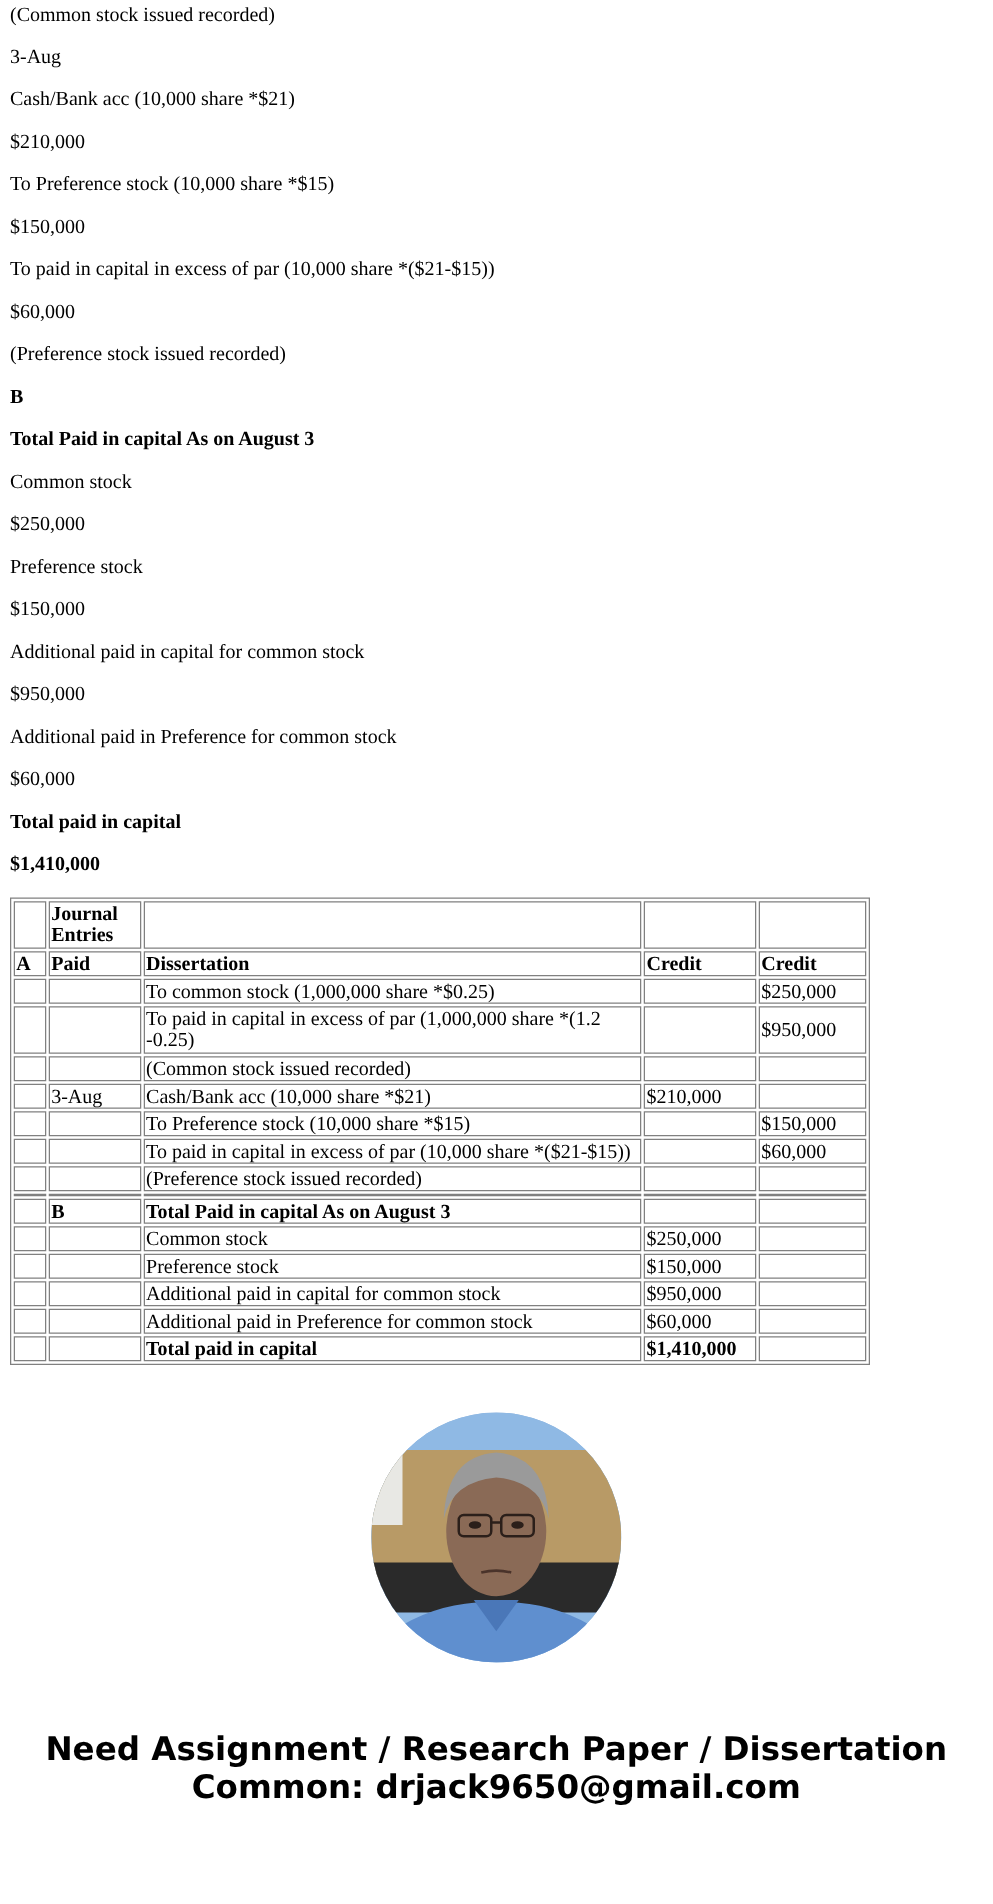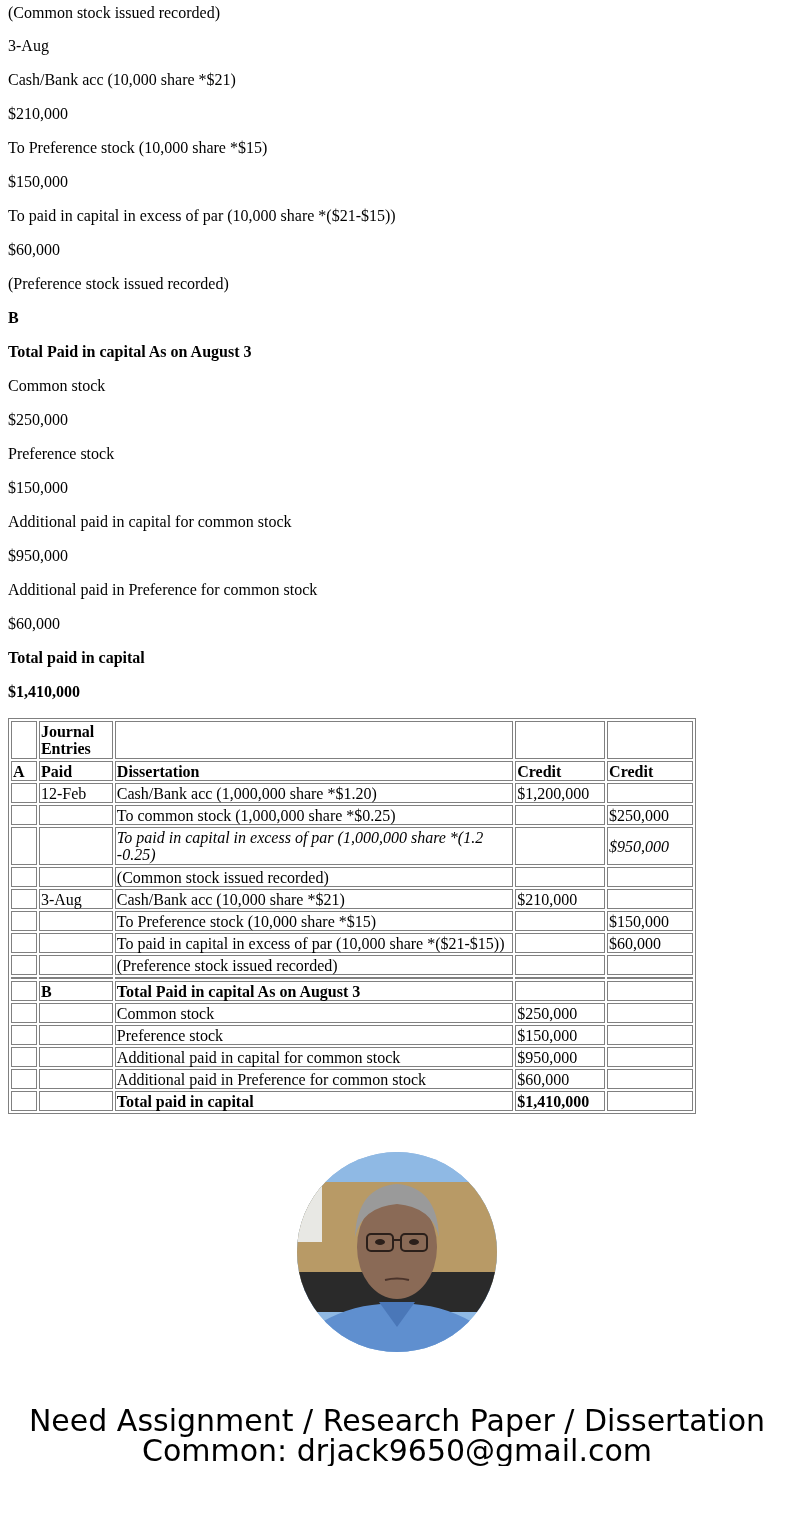--- a/index.html
+++ b/index.html
@@ -30,37 +30,37 @@
       line-height: 17px;
       height: 18px;
       text-align: left;
     }
     table.journal td.c0 { width: 22px; }
     table.journal td.c1 { width: 70px; margin-left: 44px; }
     table.journal td.c2 { width: 396px; }
     table.journal td.c3 { width: 86px; }
     table.journal td.c4 { width: 82px; margin-left: 20px; }
     table.journal tr.spacer td { height: 0; line-height: 0; padding: 0; font-size: 0; }
-    table.journal tr.tall td { height: 36px; font-style: italic; }
+    table.journal tr.tall td { height: 36px; }
     .avatar-wrap { text-align: center; margin-top: 38px; }
     .avatar {
       display: inline-block;
       width: 200px; height: 200px;
       border-radius: 50%;
       overflow: hidden;
       position: relative;
       background: #8fb4de;
     }
     .avatar svg { display: block; }
     .footer {
       margin-top: 50px;
       text-align: center;
       font-family: "DejaVu Sans", sans-serif;
-      font-weight: normal;
-      font-size: 30px;
+      font-weight: bold;
+      font-size: 26px;
       line-height: 30px;
     }
   </style>
 </head>
 <body>
 
 <div class="para-list">
   <p class="first">(Common stock issued recorded)</p>
   <p>3-Aug</p>
   <p>Cash/Bank acc (10,000 share *$21)</p>
@@ -96,27 +96,20 @@
   <tr>
     <td class="c0 bold">A</td>
     <td class="c1 bold">Paid</td>
     <td class="c2 bold">Dissertation</td>
     <td class="c3 bold">Credit</td>
     <td class="c4 bold">Credit</td>
   </tr>
 
   <tr>
     <td></td>
-    <td>12-Feb</td>
-    <td>Cash/Bank acc (1,000,000 share *$1.20)</td>
-    <td>$1,200,000</td>
-    <td></td>
-  </tr>
-  <tr>
-    <td></td>
     <td></td>
     <td>To common stock (1,000,000 share *$0.25)</td>
     <td></td>
     <td>$250,000</td>
   </tr>
   <tr class="tall">
     <td></td>
     <td></td>
     <td>To paid in capital in excess of par (1,000,000 share *(1.2 -0.25)</td>
     <td></td>

